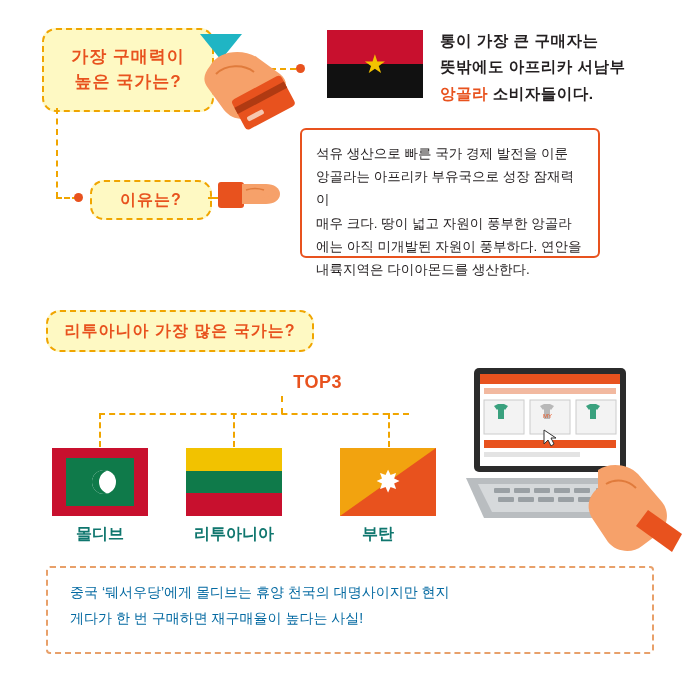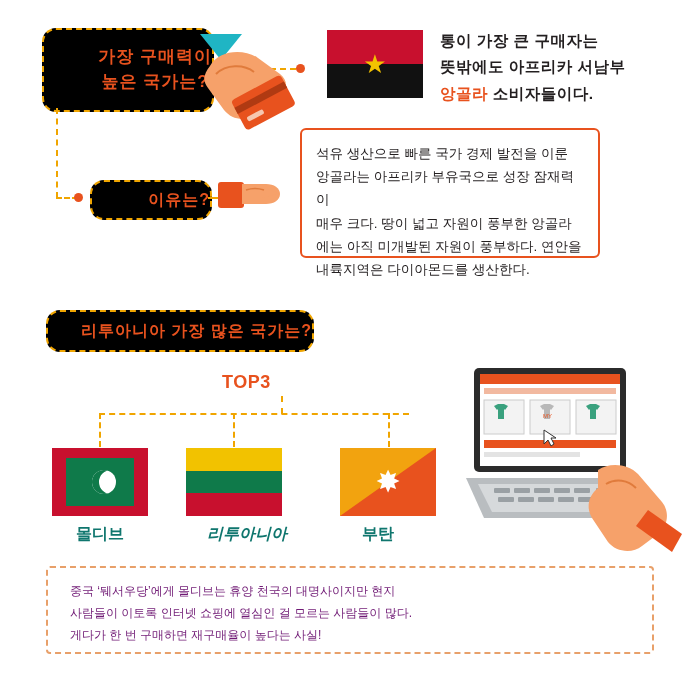--- a/index.html
+++ b/index.html
@@ -27,24 +27,24 @@
 
   
   .q-bubble {
     border: 2px dashed #f0a500;
     border-radius: 14px;
     color: #e8521e;
     font-weight: bold;
     letter-spacing: 1px;
     display: flex;
     align-items: center;
-    justify-content: flex-end;
+    justify-content: center;
     text-align: center;
     line-height: 1.45;
-    background: #000000;
+    background: #fef9c3;
   }
   #q1 {
     left: 42px; top: 28px; width: 168px; height: 80px;
     font-size: 17px;
   }
   #q1 .l1 { display: block; }
   #q2 {
     left: 90px; top: 180px; width: 118px; height: 36px;
     font-size: 16px;
   }
@@ -100,21 +100,21 @@
     box-sizing: border-box;
     font-size: 13.5px;
     line-height: 1.72;
     color: #231f20;
     background: #fff;
   }
 
   
   #top3-label {
     left: 222px; top: 372px; width: 120px;
-    text-align: left;
+    text-align: right;
     color: #e8521e;
     font-weight: bold;
     font-size: 18px;
     letter-spacing: .5px;
   }
 
   .flag-box {
     width: 96px; height: 68px; position: absolute;
   }
   .flag-caption {
@@ -146,36 +146,36 @@
     position:absolute; left:0; top:0; width:0; height:0;
     border-left: 96px solid transparent;
     border-bottom: 68px solid #e8521e;
   }
   #flag-bhutan .dragon {
     position:absolute; left:50%; top:50%; transform:translate(-50%,-50%);
     color:#ffffff; font-size:30px; line-height:1;
   }
 
   #cap-maldives { left: 35px; top: 524px; }
-  #cap-lithuania { left: 182px; top: 524px; font-style: italic; }
+  #cap-lithuania { left: 169px; top: 524px; }
   #cap-bhutan { left: 313px; top: 524px; }
 
   
   #laptop { left: 466px; top: 366px; width: 216px; height: 190px; }
 
   
   #bottom-box {
     left: 46px; top: 566px; width: 608px; height: 88px;
     border: 2px dashed #e8a06a;
     border-radius: 4px;
     box-sizing: border-box;
     padding: 12px 22px;
-    font-size: 12px;
+    font-size: 14px;
     line-height: 1.85;
-    color: #701a75;
+    color: #0369a1;
   }
 </style>
 </head>
 <body>
 
 <div class="stage">
 
   <div class="q-bubble abs" id="q1">
     <div>
       <span class="l1">가장 구매력이</span>
@@ -306,17 +306,16 @@
       </g>
 
       <path d="M132,104 C144,96 162,98 172,108 L196,136 C204,146 202,160 192,168 L176,180 C166,188 150,186 142,176 L126,152 C120,142 122,130 132,122 Z" fill="#f6a16a"></path>
       <path d="M170,160 L206,186 L216,168 L182,144 Z" fill="#e8521e"></path>
       <path d="M140,118 C150,112 162,114 170,122" stroke="#e07b3c" stroke-width="2" fill="none"></path>
     </svg>
   </div>
 
   <div class="abs" id="bottom-box">
     <div>중국 ‘뒈서우당’에게 몰디브는 휴양 천국의 대명사이지만 현지</div>
-    <div>사람들이 이토록 인터넷 쇼핑에 열심인 걸 모르는 사람들이 많다.</div>
     <div>게다가 한 번 구매하면 재구매율이 높다는 사실!</div>
   </div>
 
 </div>
 
 </body></html>

